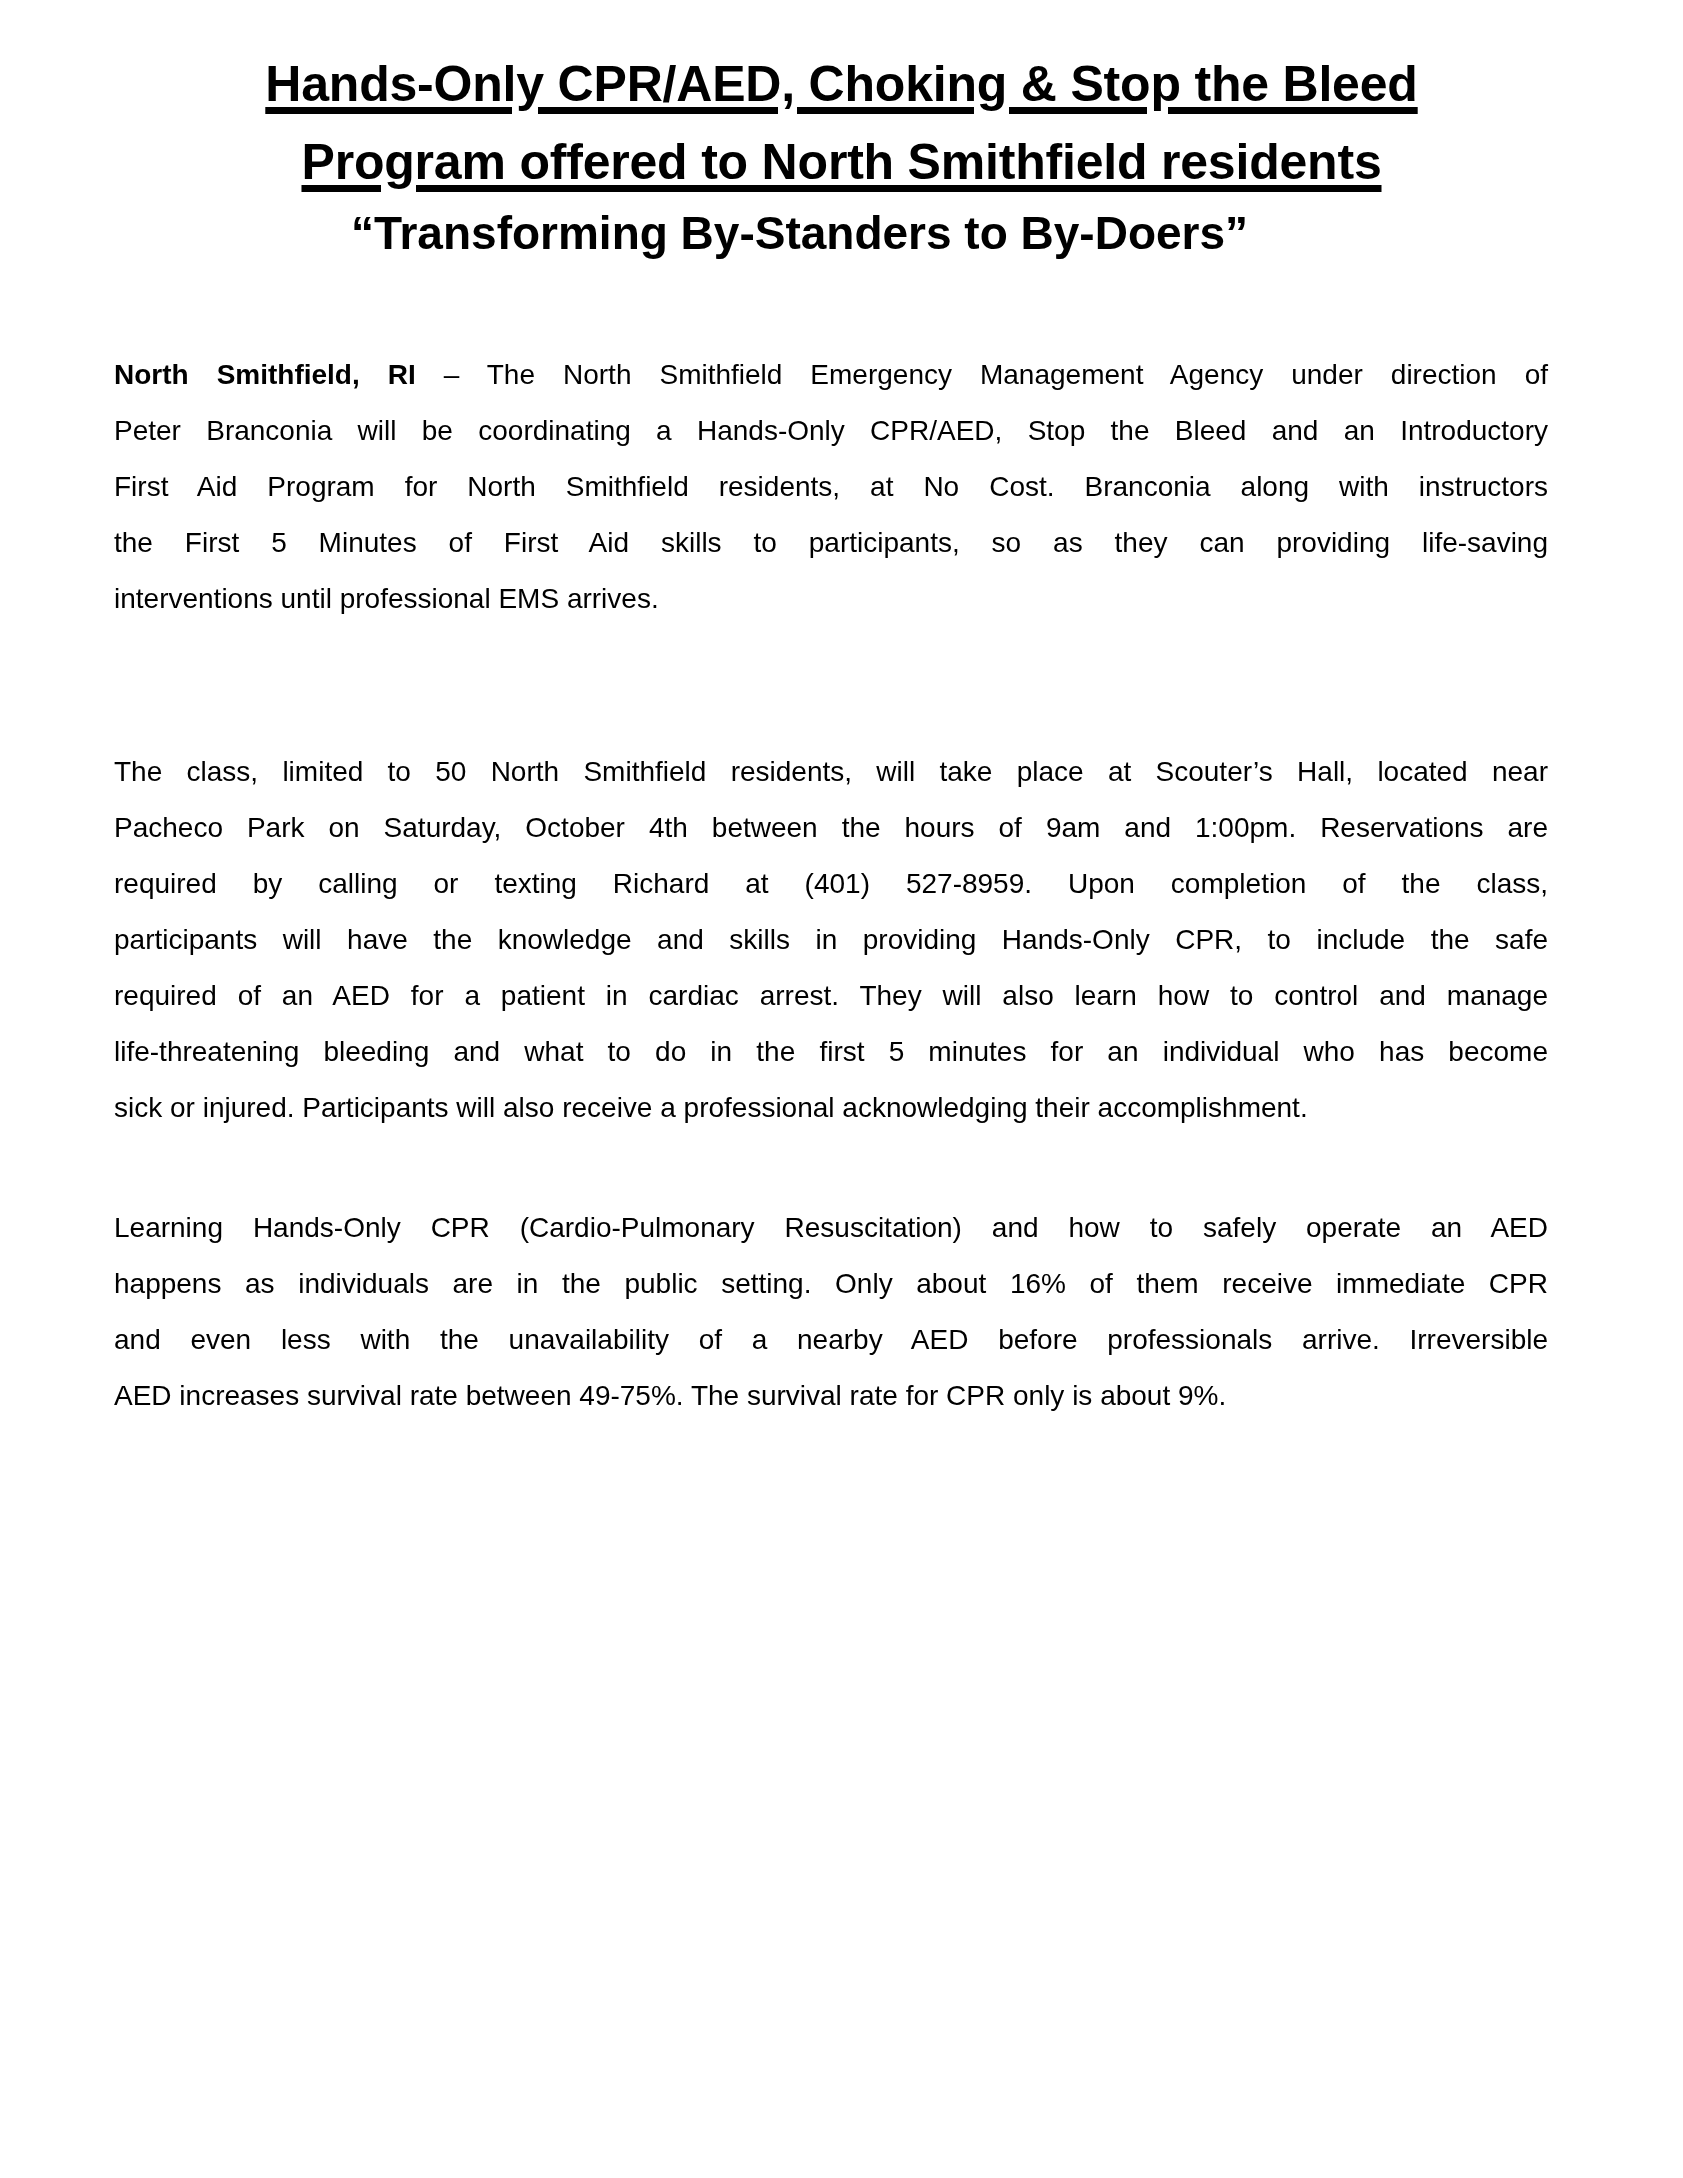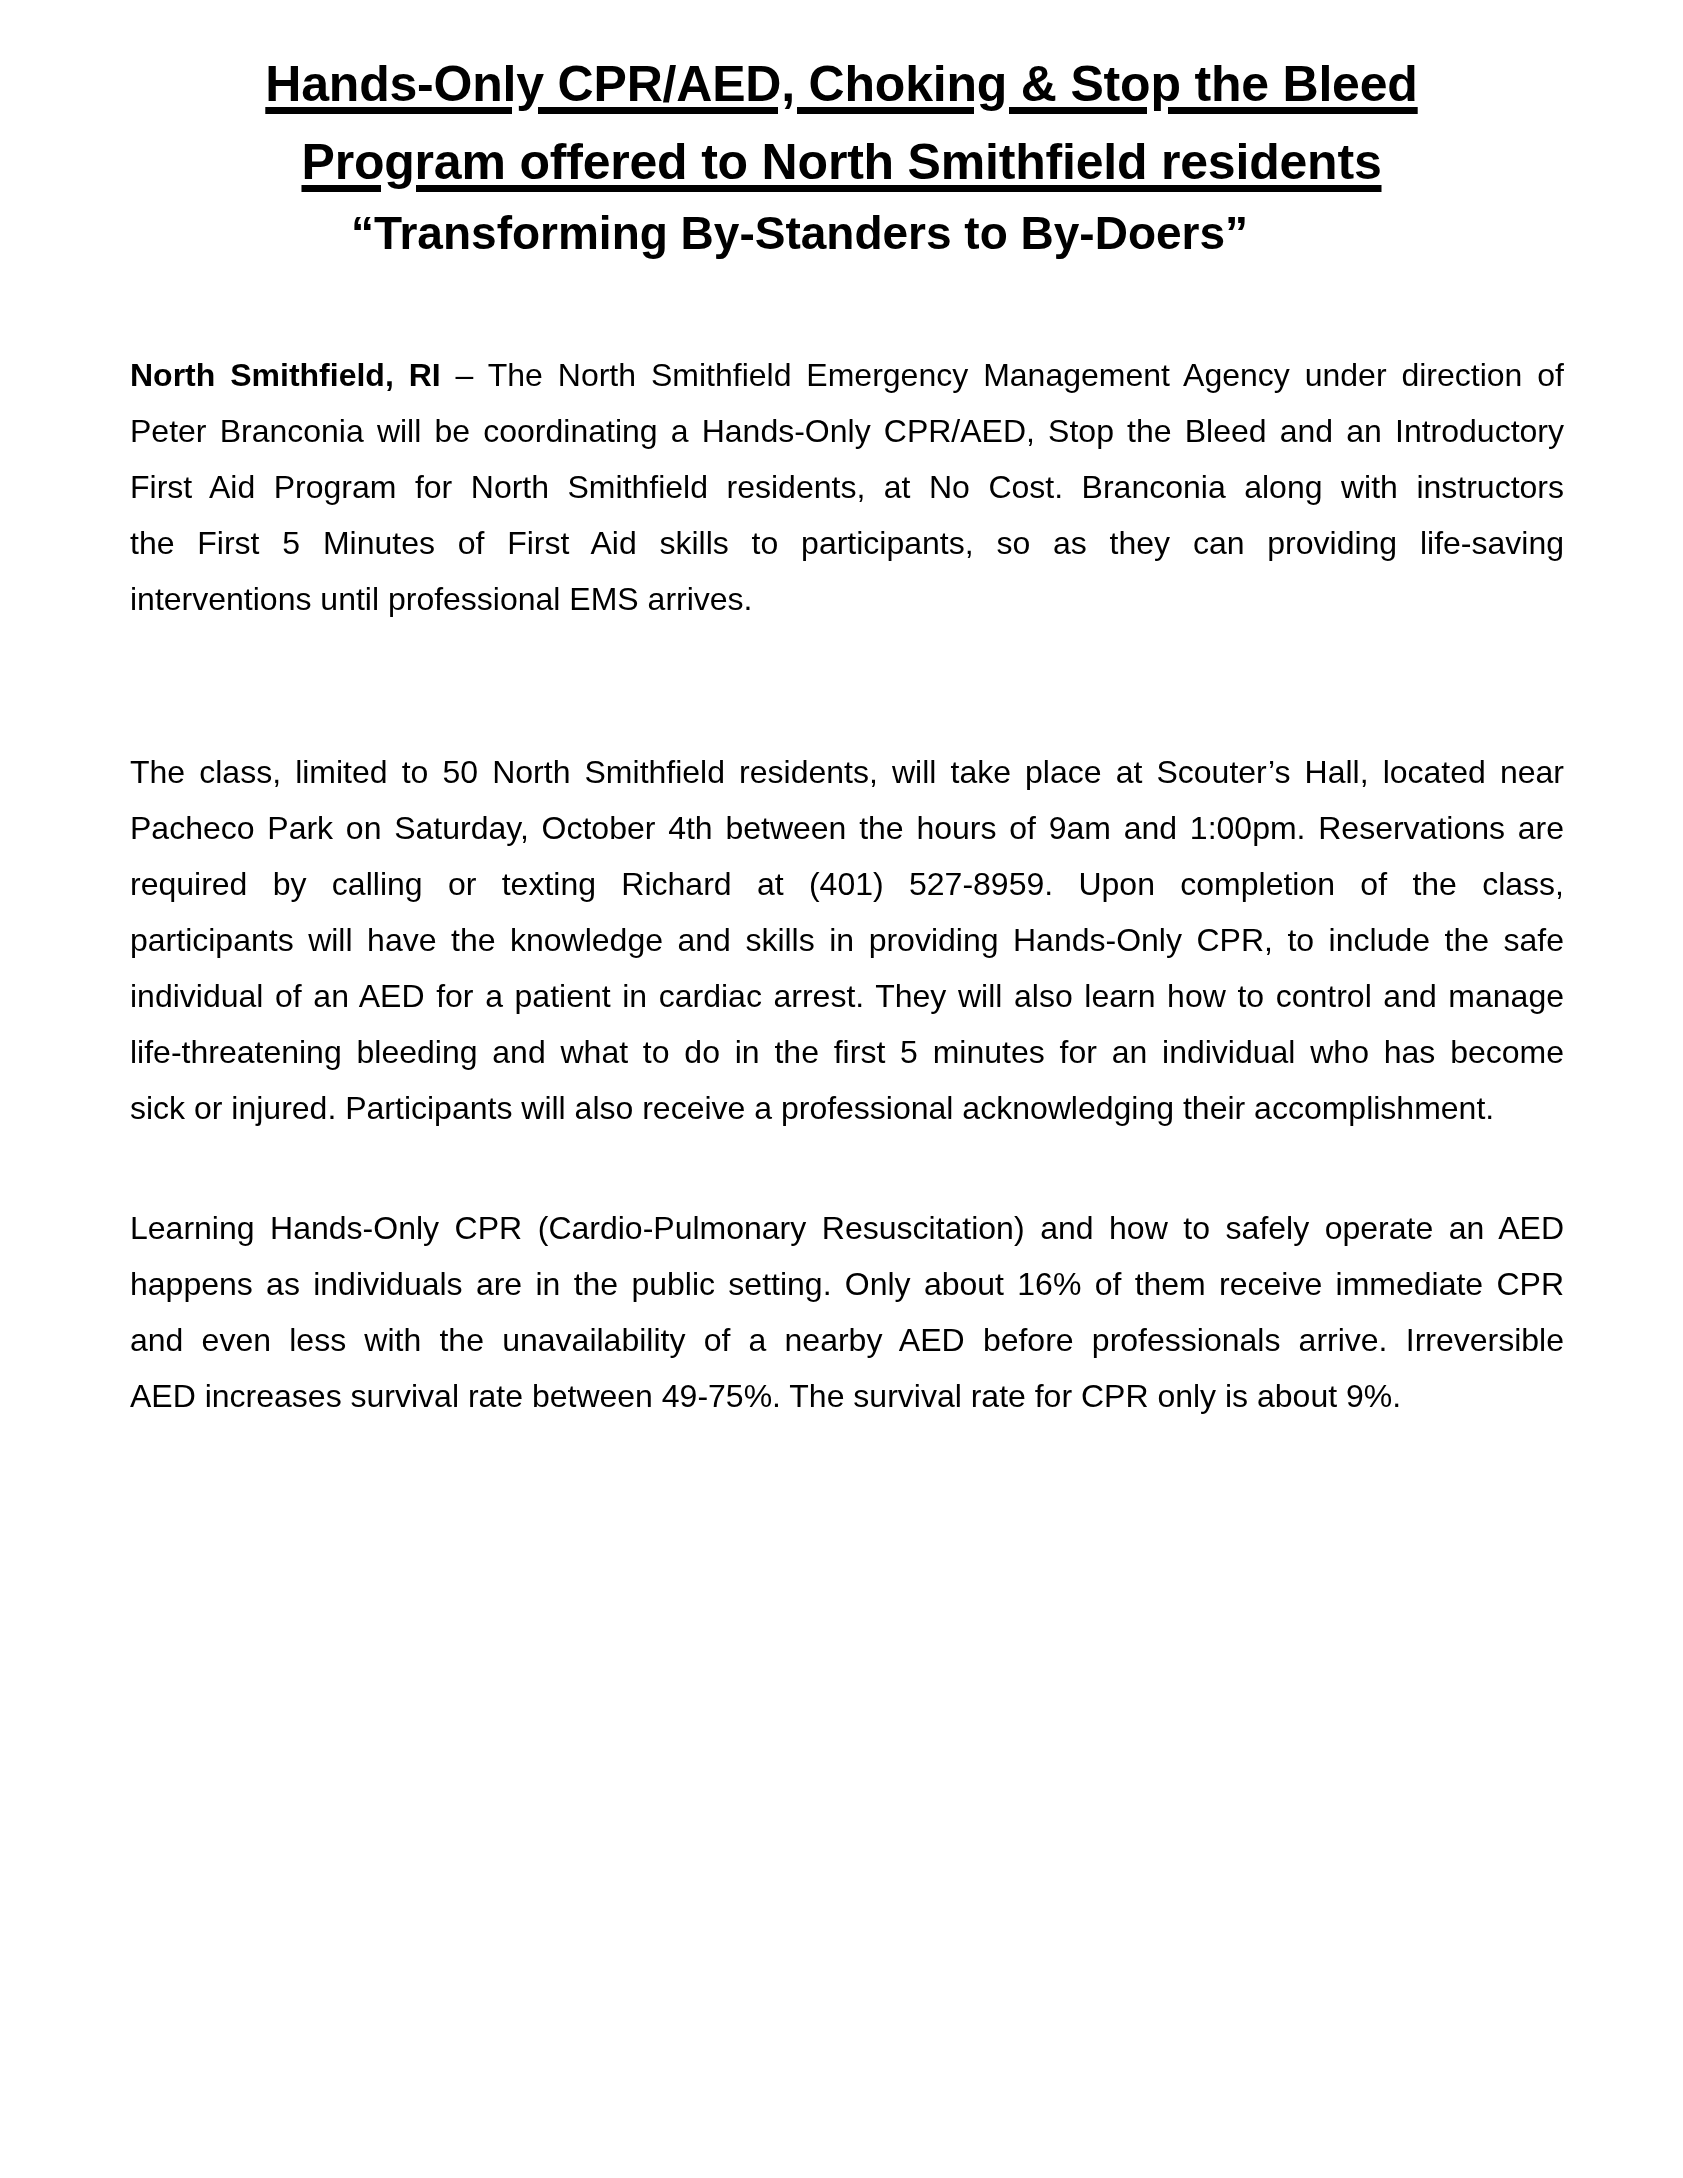--- a/index.html
+++ b/index.html
@@ -6,21 +6,21 @@
   body { width: 1683px; height: 2178px; position: relative; overflow: hidden;
          font-family: "Liberation Sans", sans-serif; color: #000; }
   .title-line { position: absolute; left: 0; width: 1683px; text-align: center;
                 font-weight: bold; font-size: 50px; line-height: 59px; white-space: nowrap; }
   .title-line span { display: inline-block; text-decoration: underline;
                      text-decoration-thickness: 7px; text-underline-offset: 6px; letter-spacing: -0.2px; }
   #t1 { top: 55px; }
   #t2 { top: 120px; margin-top: 13px; }
   .subtitle { position: absolute; left: 0; width: 1683px; text-align: center; top: 206px;
               font-weight: bold; font-size: 46px; line-height: 55px; white-space: nowrap; margin-left: -42px; }
-  .para { position: absolute; left: 130px; width: 1434px; font-size: 32px; }
+  .para { position: absolute; left: 114px; width: 1434px; font-size: 28px; }
   .line { height: 56px; line-height: 56px; text-align: justify; text-align-last: justify; white-space: nowrap; overflow: visible; }
   .line.last { text-align-last: left; }
   .lead { font-weight: bold; }
   #p1 { top: 347px; }
   #p2 { top: 744px; }
   #p3 { top: 1200px; }
 </style>
 </head>
 <body>
 
@@ -41,21 +41,21 @@
     <div class="line">First Aid Program for North Smithfield residents, at No Cost. Branconia along with instructors</div>
     <div class="line">the First 5 Minutes of First Aid skills to participants, so as they can providing life-saving</div>
     <div class="line last">interventions until professional EMS arrives.</div>
   </div>
 
   <div class="para" id="p2">
     <div class="line">The class, limited to 50 North Smithfield residents, will take place at Scouter’s Hall, located near</div>
     <div class="line">Pacheco Park on Saturday, October 4th between the hours of 9am and 1:00pm. Reservations are</div>
     <div class="line">required by calling or texting Richard at (401) 527-8959. Upon completion of the class,</div>
     <div class="line">participants will have the knowledge and skills in providing Hands-Only CPR, to include the safe</div>
-    <div class="line">individual of an AED for a patient in cardiac arrest. They will also learn how to control and manage</div>
+    <div class="line">required of an AED for a patient in cardiac arrest. They will also learn how to control and manage</div>
     <div class="line">life-threatening bleeding and what to do in the first 5 minutes for an individual who has become</div>
     <div class="line last">sick or injured. Participants will also receive a professional acknowledging their accomplishment.</div>
   </div>
 
   <div class="para" id="p3">
     <div class="line">Learning Hands-Only CPR (Cardio-Pulmonary Resuscitation) and how to safely operate an AED</div>
     <div class="line">happens as individuals are in the public setting. Only about 16% of them receive immediate CPR</div>
     <div class="line">and even less with the unavailability of a nearby AED before professionals arrive. Irreversible</div>
     <div class="line last">AED increases survival rate between 49-75%. The survival rate for CPR only is about 9%.</div>
   </div>

